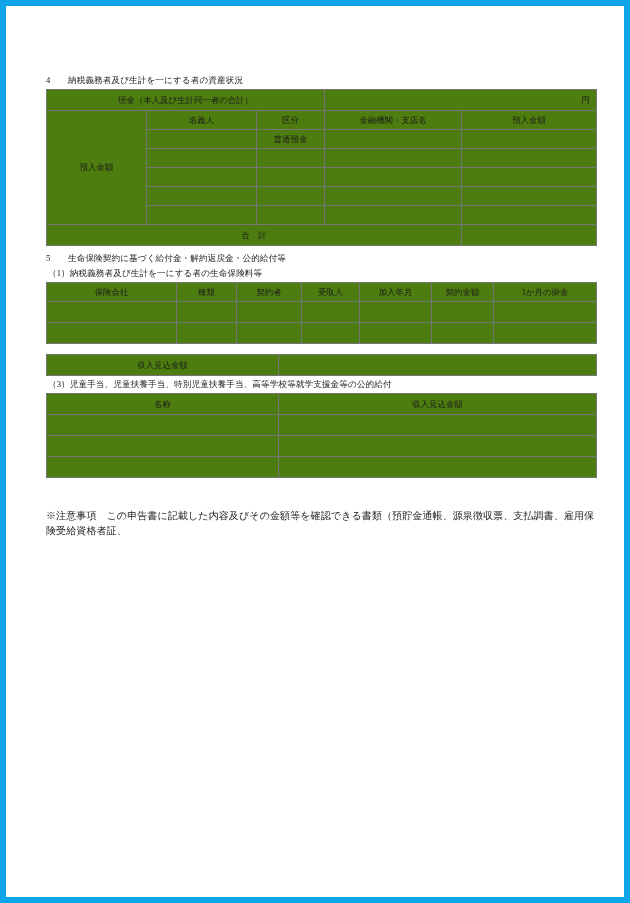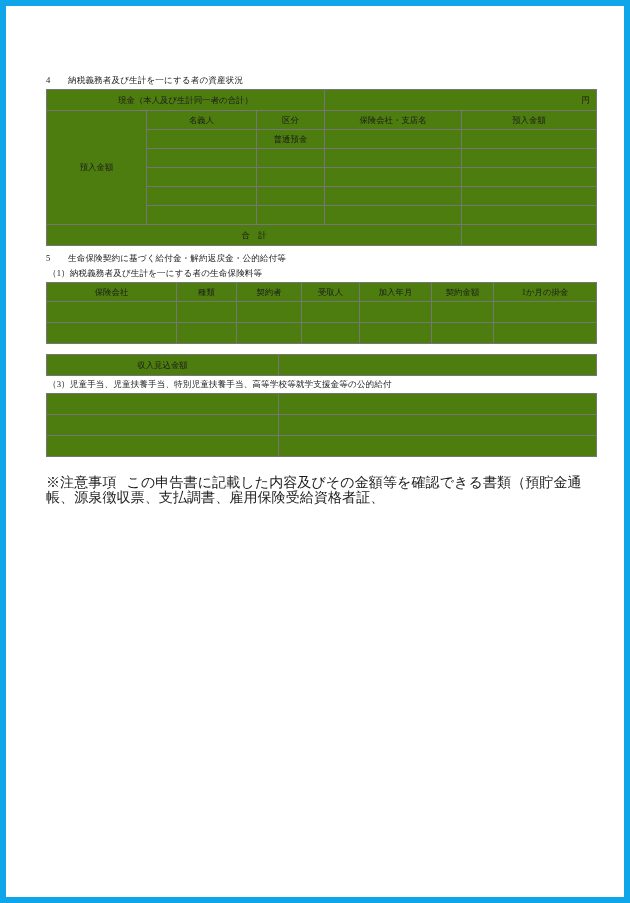--- a/index.html
+++ b/index.html
@@ -66,22 +66,22 @@
     overflow: hidden;
     white-space: nowrap;
   }
   td.blank { }
   td.tall { height: 20px; }
   td.unit { text-align: right; padding-right: 6px; }
   td.vlabel { }
   .gap-sm { height: 6px; }
   .gap-md { height: 10px; }
   .note {
-    margin-top: 18px;
-    font-size: 14px;
+    margin-top: 30px;
+    font-size: 10px;
     line-height: 15px;
     letter-spacing: 0.1px;
   }
   .note .lead { margin-right: 10px; }
   .note .l2 { display: block; }
 </style>
 </head>
 <body>
 
 <div class="page">
@@ -99,21 +99,21 @@
       </colgroup>
       <tbody>
         <tr>
           <td colspan="3" class="tall">現金（本人及び生計同一者の合計）</td>
           <td colspan="2" class="tall unit">円</td>
         </tr>
         <tr>
           <td rowspan="6" class="vlabel">預入金額</td>
           <td>名義人</td>
           <td>区分</td>
-          <td>保険会社・支店名</td>
+          <td>金融機関・支店名</td>
           <td>預入金額</td>
         </tr>
         <tr>
           <td class="blank"></td>
           <td>普通預金</td>
           <td class="blank"></td>
           <td class="blank"></td>
         </tr>
         <tr>
           <td class="blank"></td>
@@ -208,20 +208,24 @@
 
     <p class="sub-title" style="margin-top:2px">（3）児童手当、児童扶養手当、特別児童扶養手当、高等学校等就学支援金等の公的給付</p>
 
     <table>
       <colgroup>
         <col style="width:232px">
         <col style="width:318px">
       </colgroup>
       <tbody>
         <tr>
+          <td class="tall">名称</td>
+          <td class="tall">収入見込金額</td>
+        </tr>
+        <tr>
           <td class="tall blank"></td>
           <td class="tall blank"></td>
         </tr>
         <tr>
           <td class="tall blank"></td>
           <td class="tall blank"></td>
         </tr>
         <tr>
           <td class="tall blank"></td>
           <td class="tall blank"></td>

